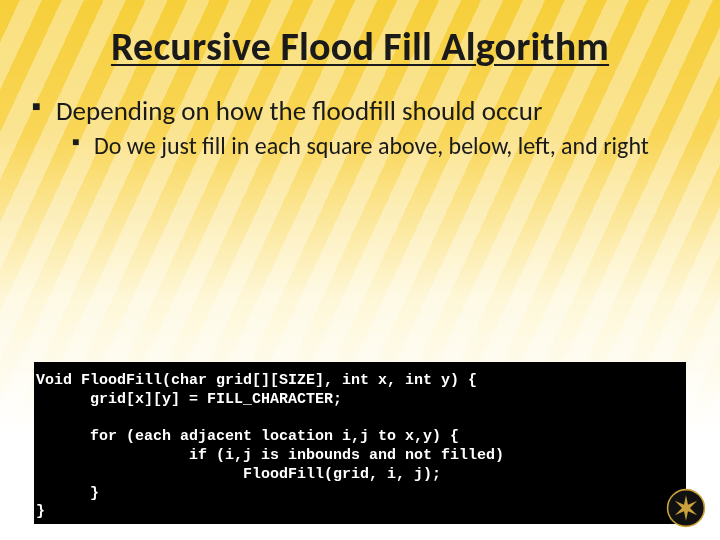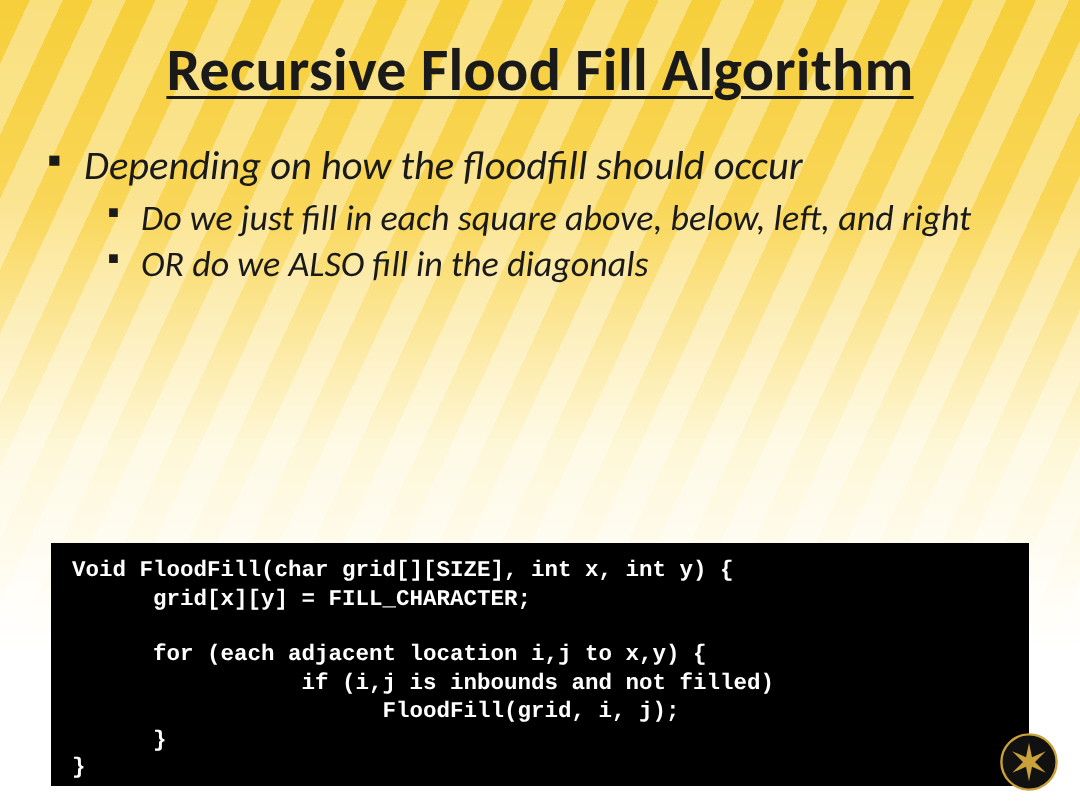--- a/index.html
+++ b/index.html
@@ -26,21 +26,20 @@
     color: #1a1a1a;
     text-decoration: underline;
     text-decoration-thickness: 2px;
     text-underline-offset: 4px;
     letter-spacing: 0.2px;
   }
   .body {
     position: absolute;
     top: 95px; left: 30px; right: 30px;
     color: #1a1a1a;
-    font-style: italic;
   }
   .b1 {
     font-size: 27px;
     line-height: 1.15;
     margin-bottom: 6px;
     padding-left: 26px;
     position: relative;
   }
   .b1::before {
     content: "■";
@@ -70,42 +69,41 @@
   }
   .codeblock {
     position: absolute;
     left: 34px; right: 34px; top: 362px; bottom: 16px;
     background: #000;
     color: #fff;
     font-family: "Courier New", monospace;
     font-weight: bold;
     font-size: 15px;
     line-height: 1.25;
-    padding: 10px 14px 10px 14px;
+    padding: 10px 14px 10px 2px;
     white-space: pre;
     overflow: hidden;
   }
   .logo {
     position: absolute;
     right: 14px; bottom: 12px;
     width: 40px; height: 40px;
   }
 </style>
 </head>
 <body>
 
 <div class="slide">
 
   <div class="title">Recursive Flood Fill Algorithm</div>
 
   <div class="body">
     <div class="b1">Depending on how the floodfill should occur</div>
     <div class="sub">
       <div class="b2">Do we just fill in each square above, below, left, and right</div>
-      <div class="b2">OR do we ALSO fill in the diagonals</div>
     </div>
   </div>
 
   <div class="codeblock">Void FloodFill(char grid[][SIZE], int x, int y) {
       grid[x][y] = FILL_CHARACTER;
 
       for (each adjacent location i,j to x,y) {
                  if (i,j is inbounds and not filled)
                        FloodFill(grid, i, j);
       }

